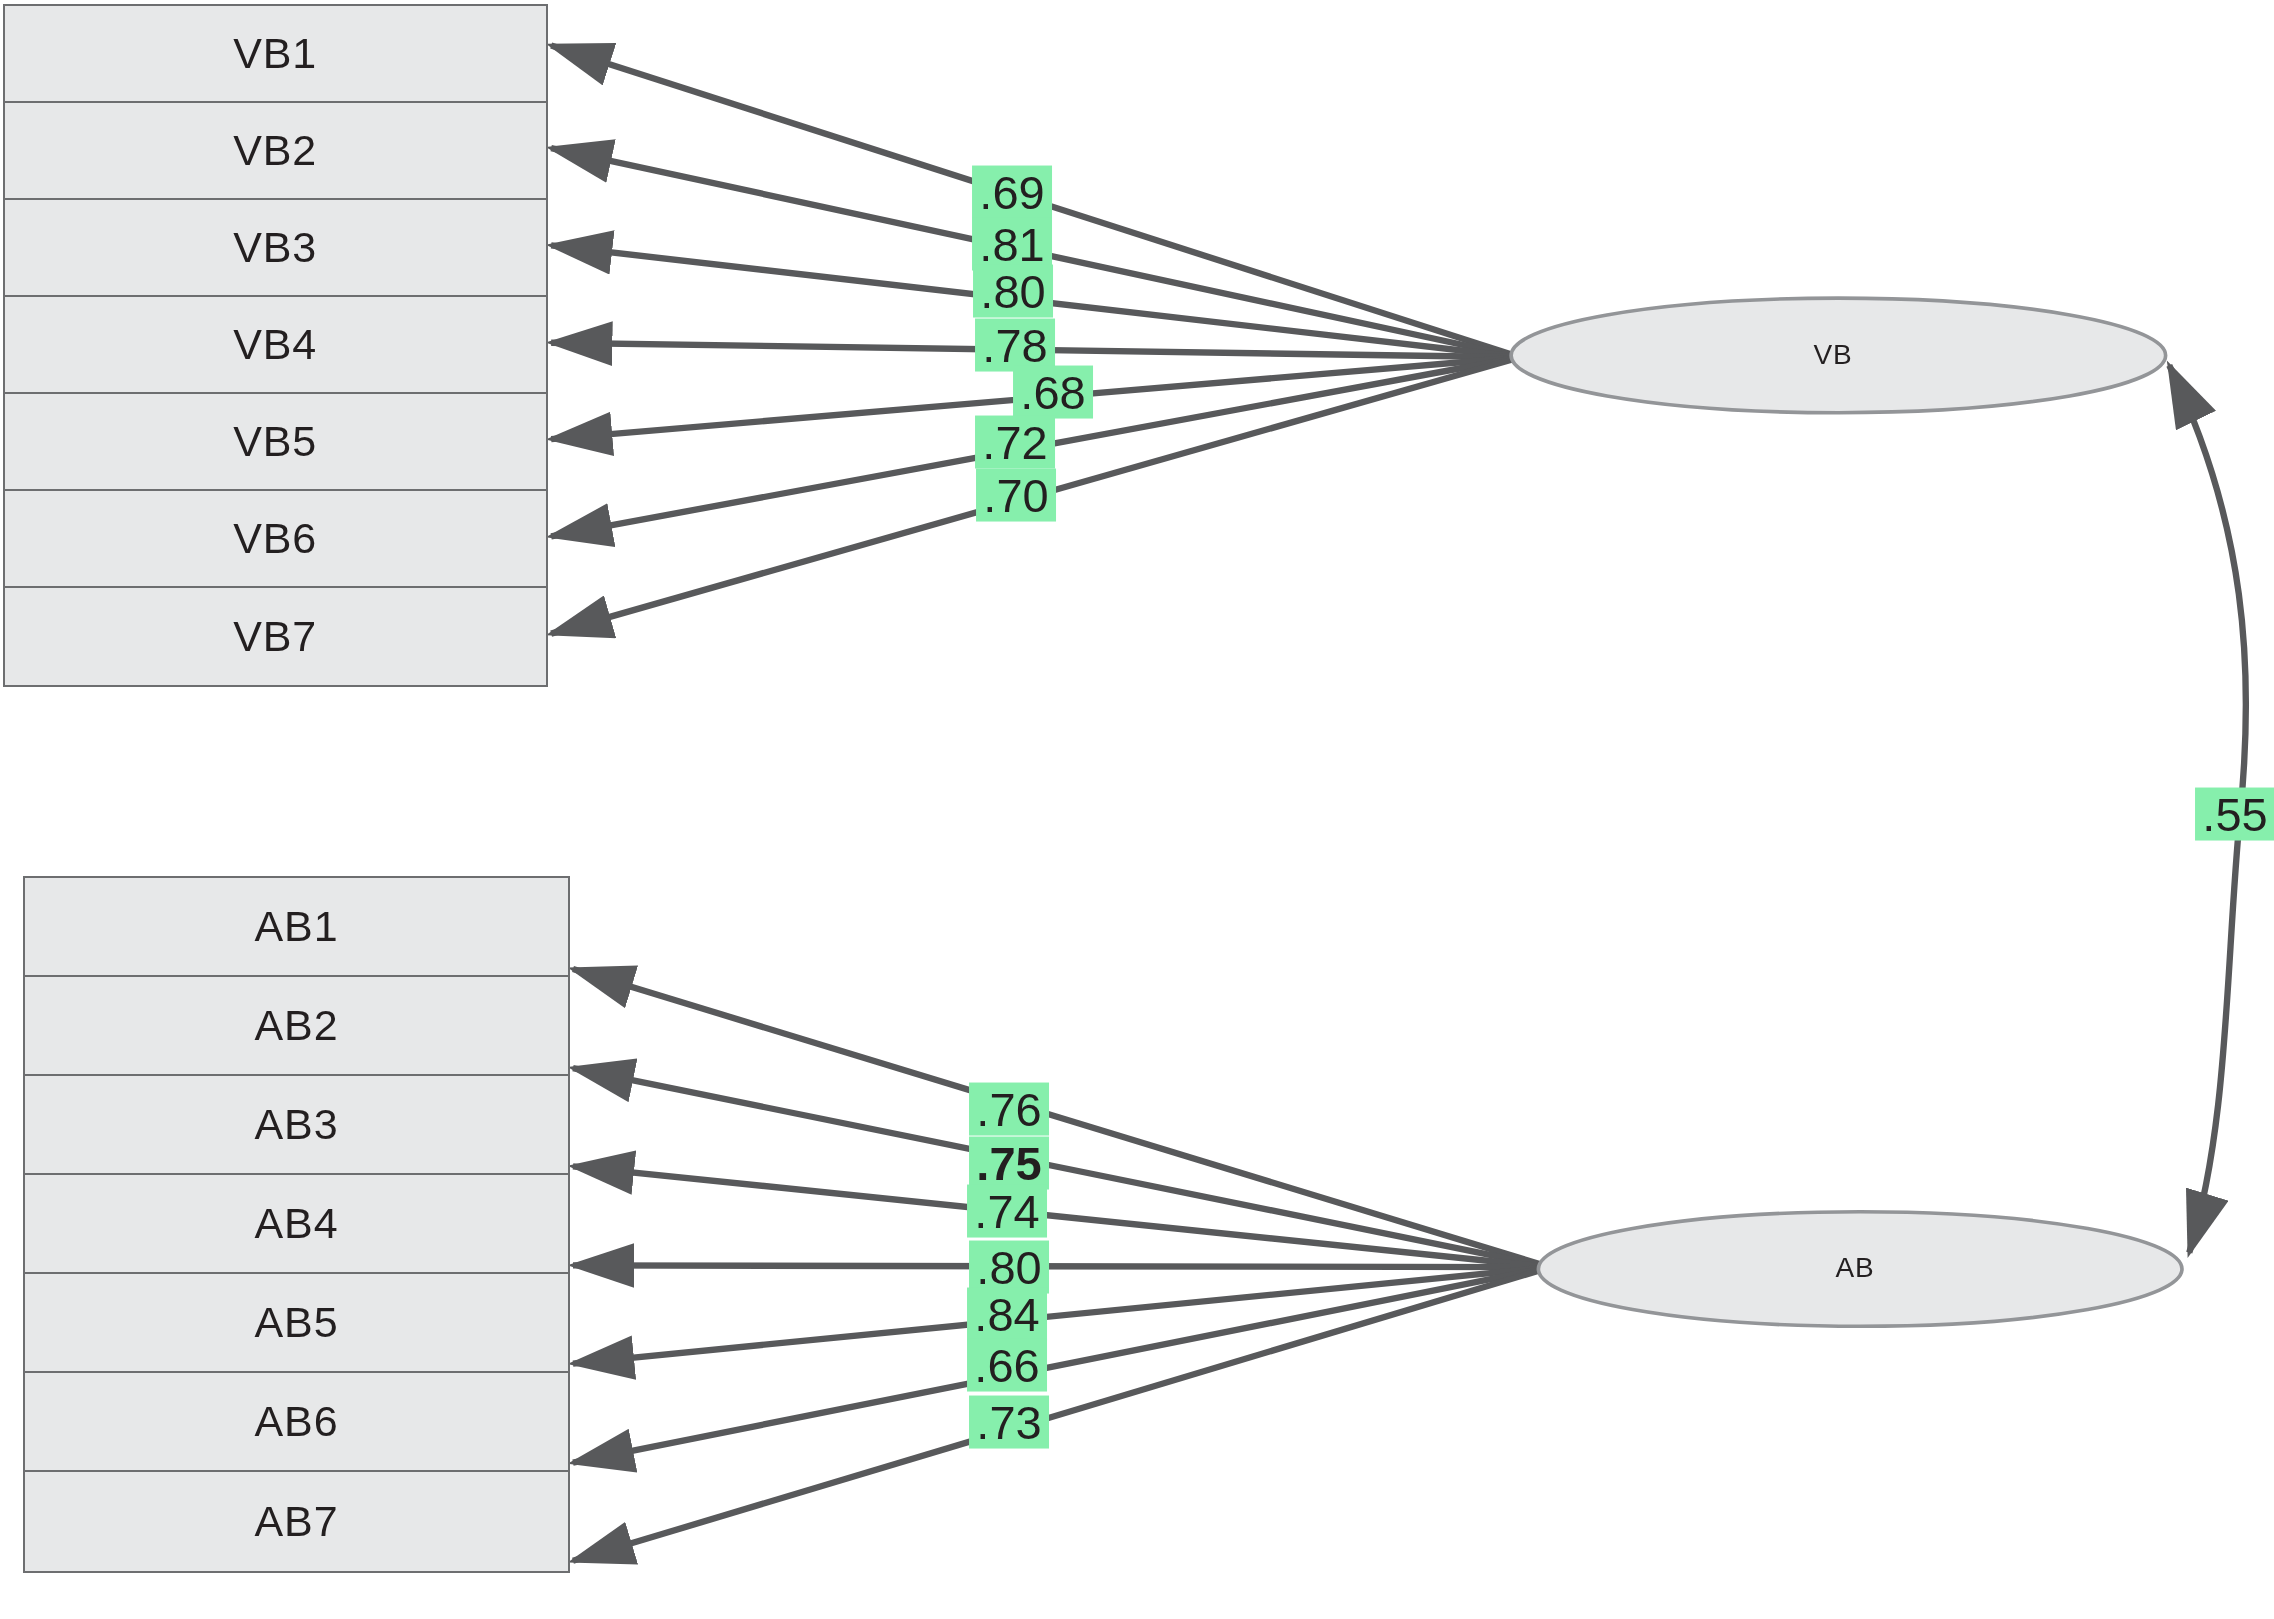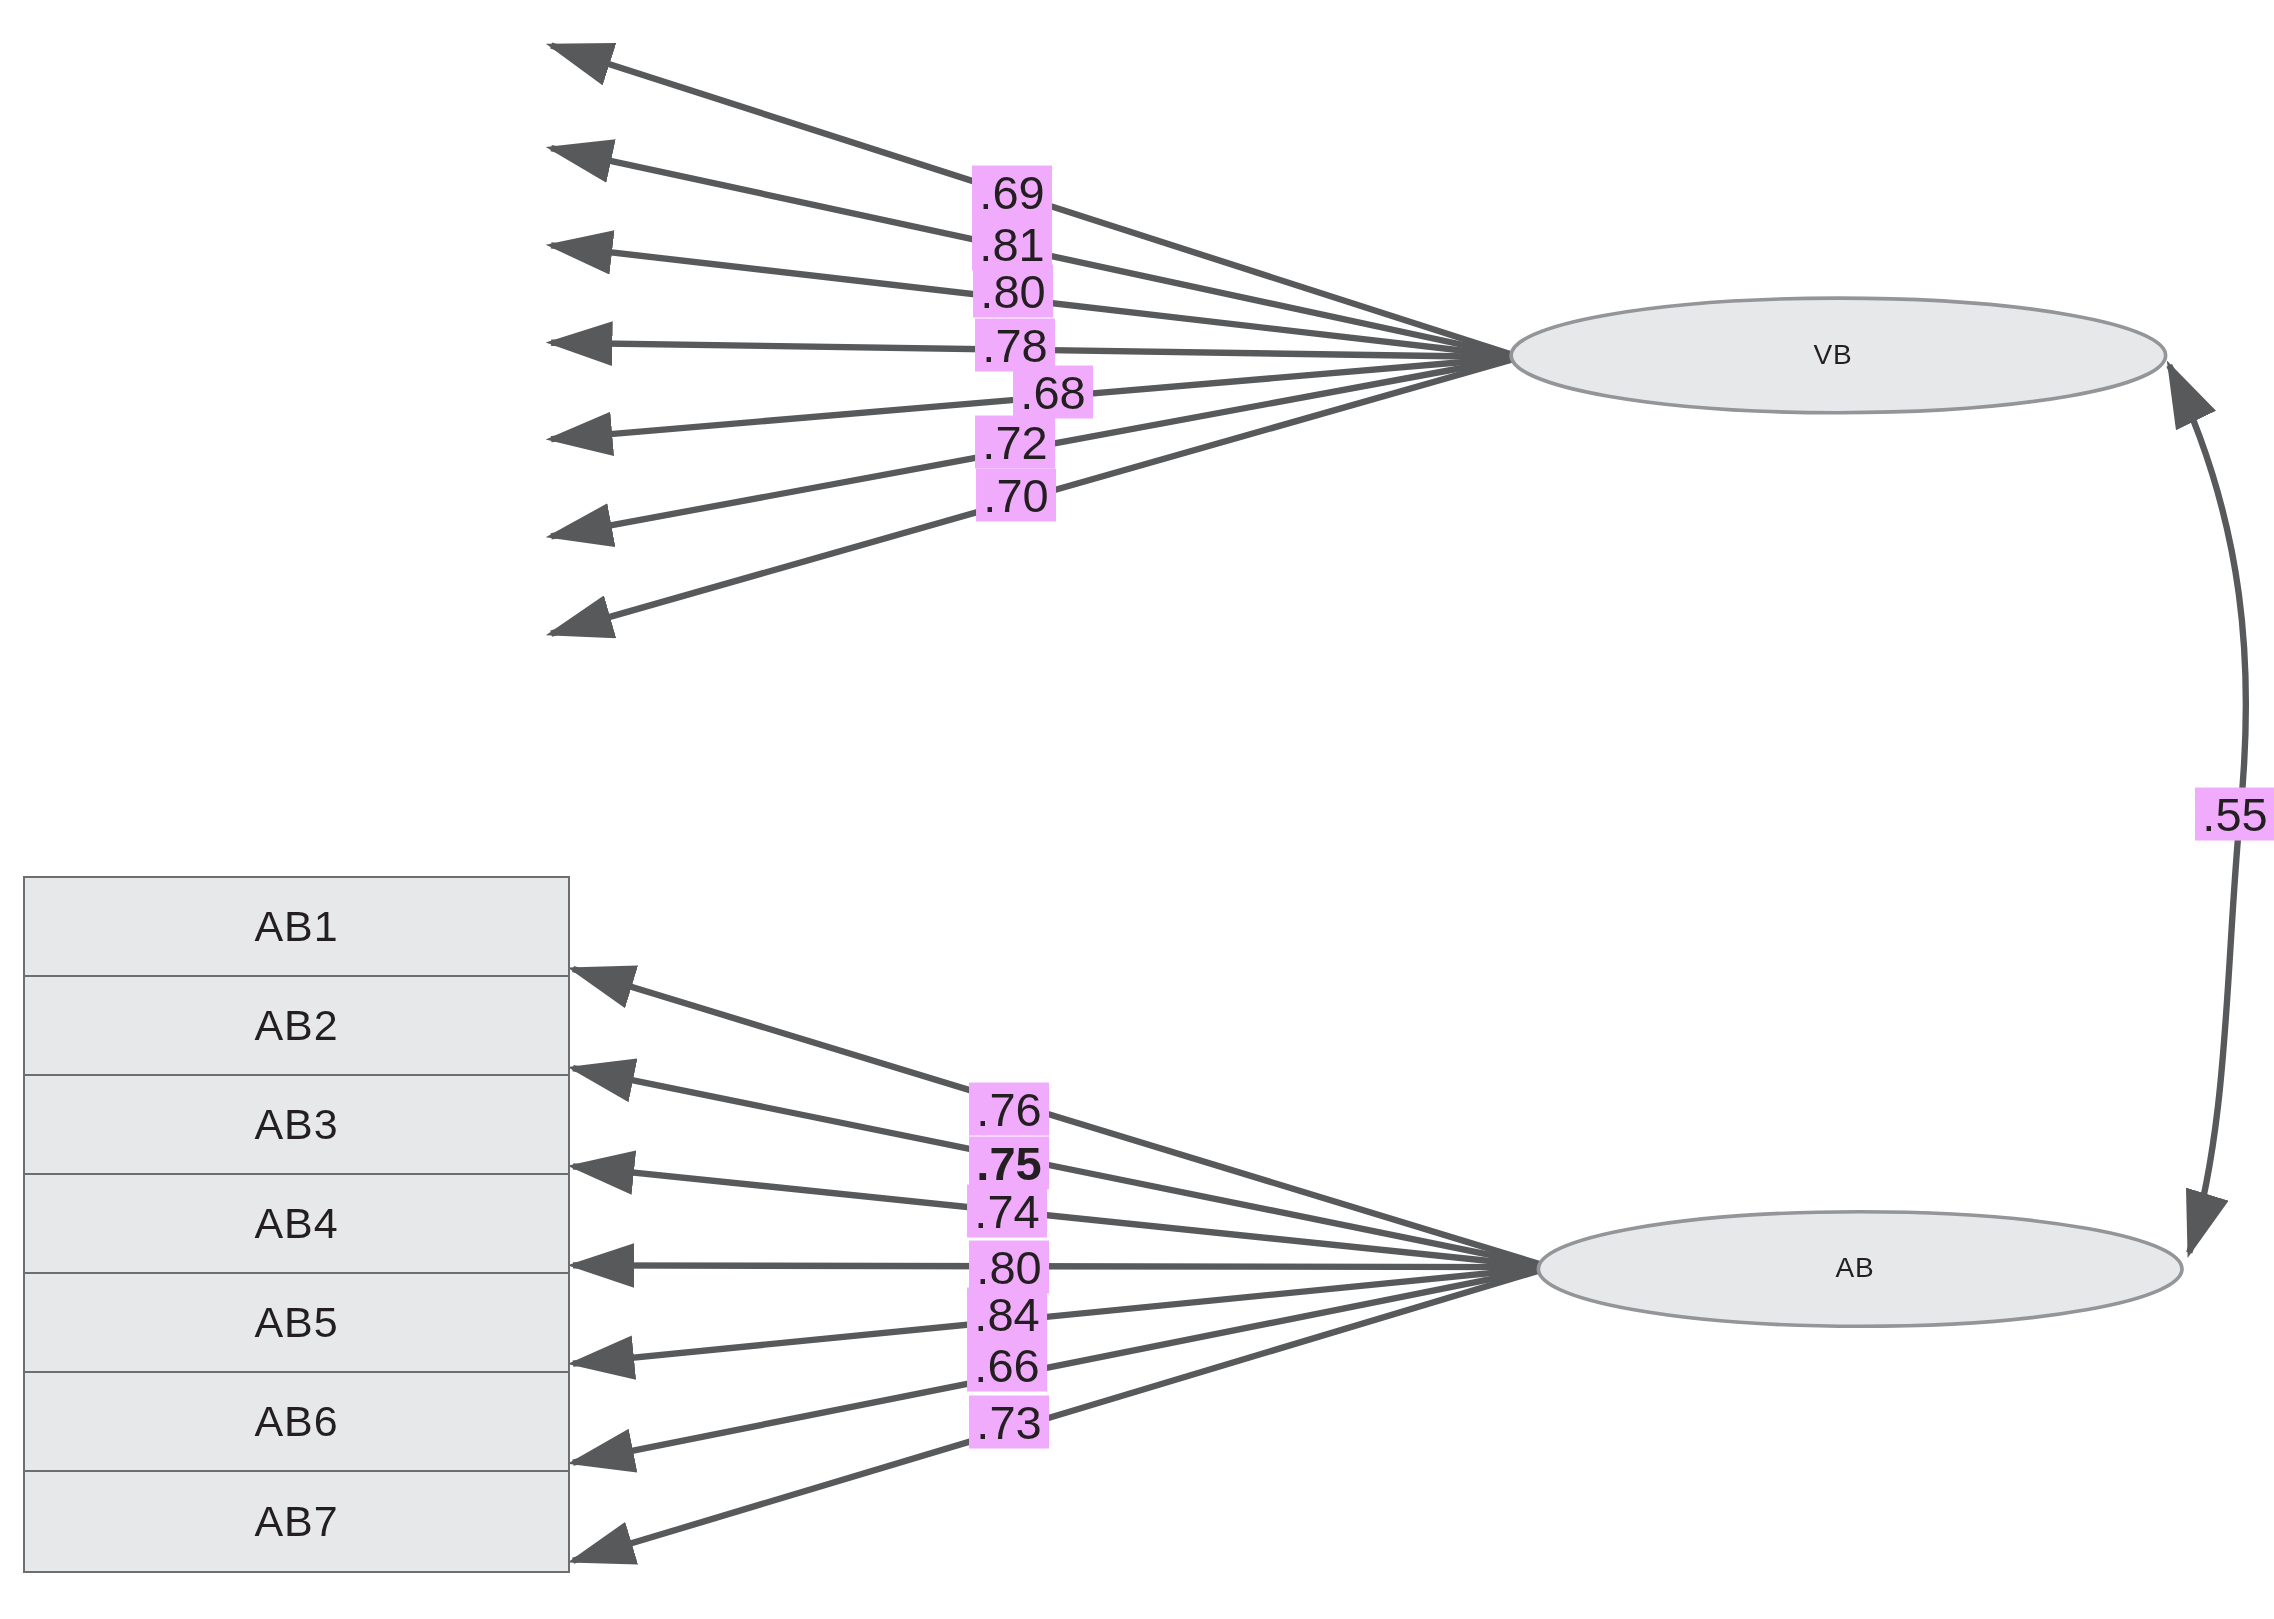--- a/index.html
+++ b/index.html
@@ -38,21 +38,21 @@
     justify-content: center;
     font-size: 43px;
     letter-spacing: 0.9px;
   }
   .stack-vb .box { height: 97px; }
   .stack-ab .box { height: 99px; }
   .box:last-child { border-bottom: none; }
   .num {
     position: absolute;
     transform: translate(-50%, -50%);
-    background: #f0abfc;
+    background: #86efac;
     font-size: 47px;
     line-height: 1.05;
     padding: 1.8px 7.3px;
     z-index: 3;
     white-space: nowrap;
   }
   .ellipse-label {
     position: absolute;
     transform: translate(-50%, -50%);
     font-size: 28px;
@@ -91,20 +91,29 @@
     <line x1="1705" y1="1394" x2="630" y2="1500" stroke="#58595b" stroke-width="7" marker-end="url(#ah)"></line>
     <line x1="1705" y1="1394" x2="630" y2="1609" stroke="#58595b" stroke-width="7" marker-end="url(#ah)"></line>
     <line x1="1705" y1="1394" x2="630" y2="1717" stroke="#58595b" stroke-width="7" marker-end="url(#ah)"></line>
 
     <ellipse cx="2022" cy="391" rx="360" ry="63" fill="#e7e8e9" stroke="#939598" stroke-width="4"></ellipse>
     <ellipse cx="2046" cy="1396" rx="354" ry="63" fill="#e7e8e9" stroke="#939598" stroke-width="4"></ellipse>
 
     <path d="M 2386 402 C 2470 575, 2480 735, 2464 895 C 2448 1060, 2452 1235, 2408 1378" fill="none" stroke="#58595b" stroke-width="7" marker-start="url(#ahr)" marker-end="url(#ah)"></path>
   </svg>
 
+  <div class="stack stack-vb">
+    <div class="box">VB1</div>
+    <div class="box">VB2</div>
+    <div class="box">VB3</div>
+    <div class="box">VB4</div>
+    <div class="box">VB5</div>
+    <div class="box">VB6</div>
+    <div class="box">VB7</div>
+  </div>
 
   <div class="stack stack-ab">
     <div class="box">AB1</div>
     <div class="box">AB2</div>
     <div class="box">AB3</div>
     <div class="box">AB4</div>
     <div class="box">AB5</div>
     <div class="box">AB6</div>
     <div class="box">AB7</div>
   </div>

